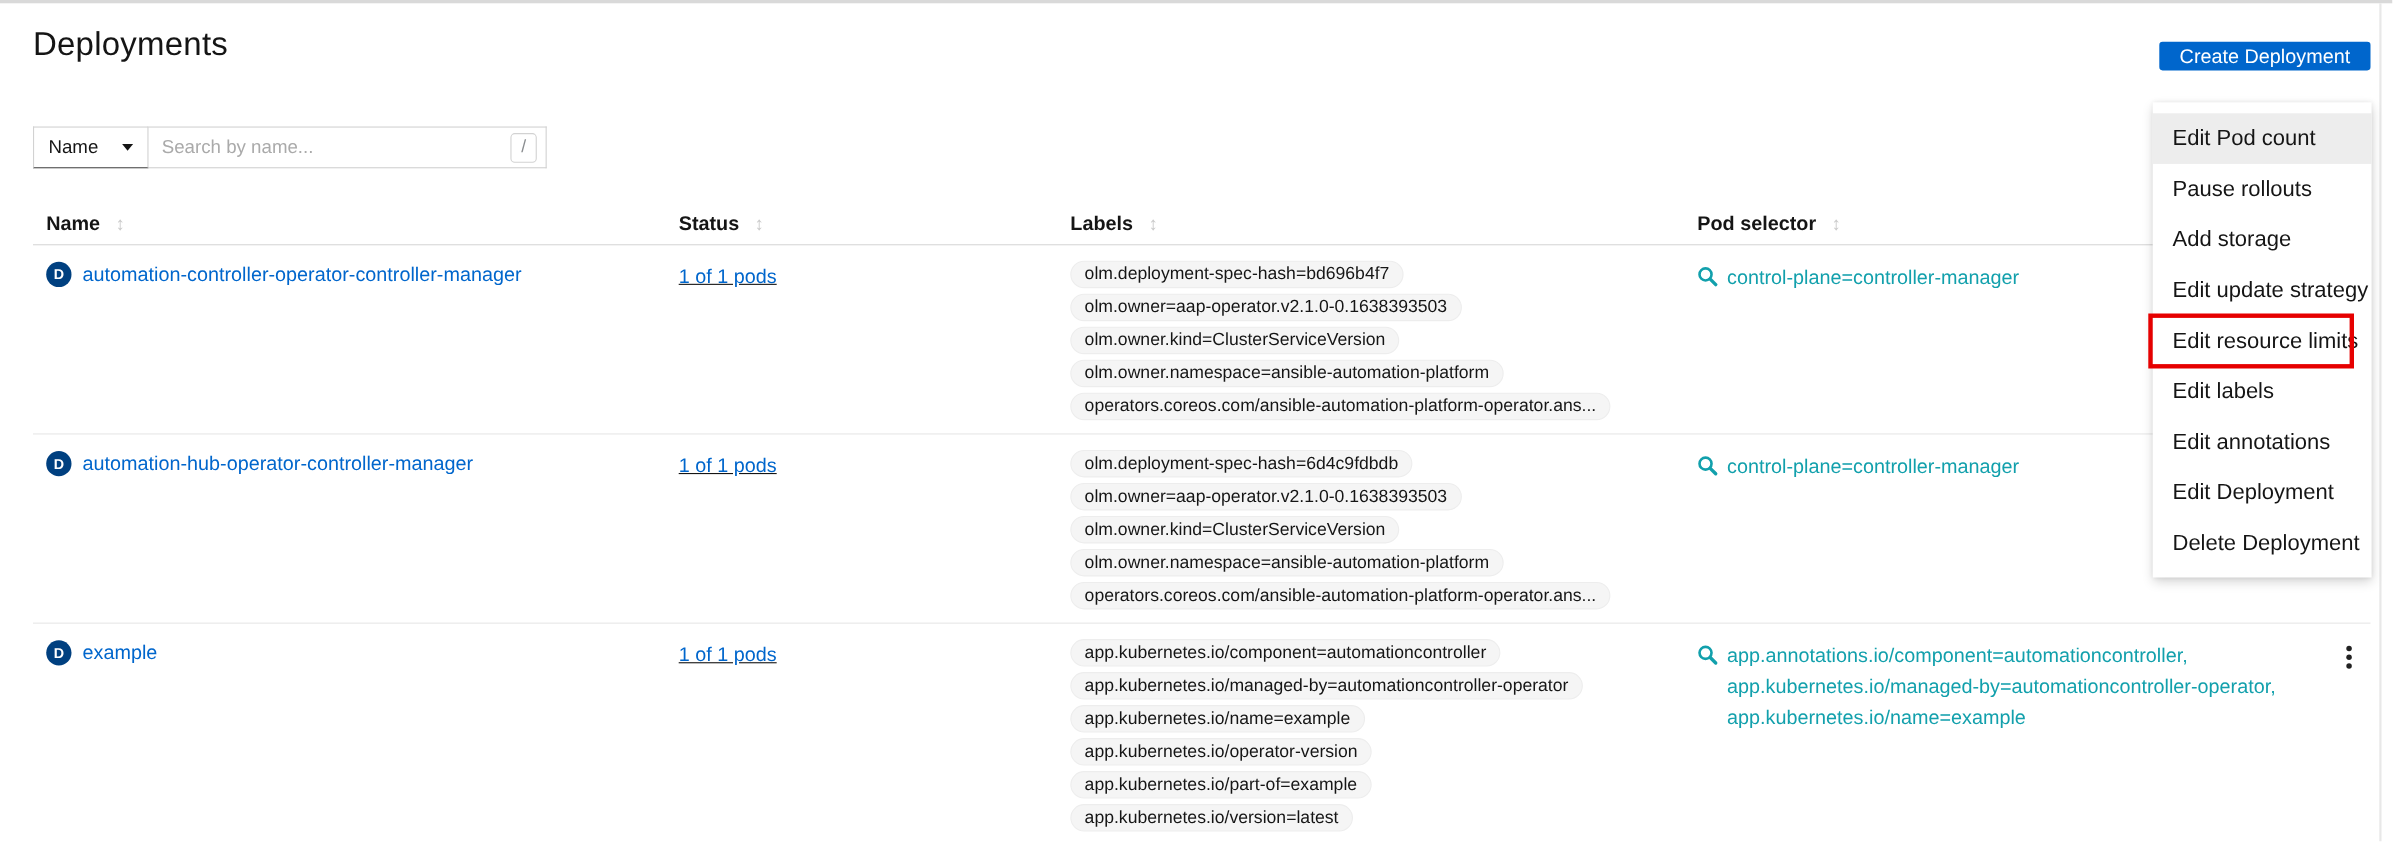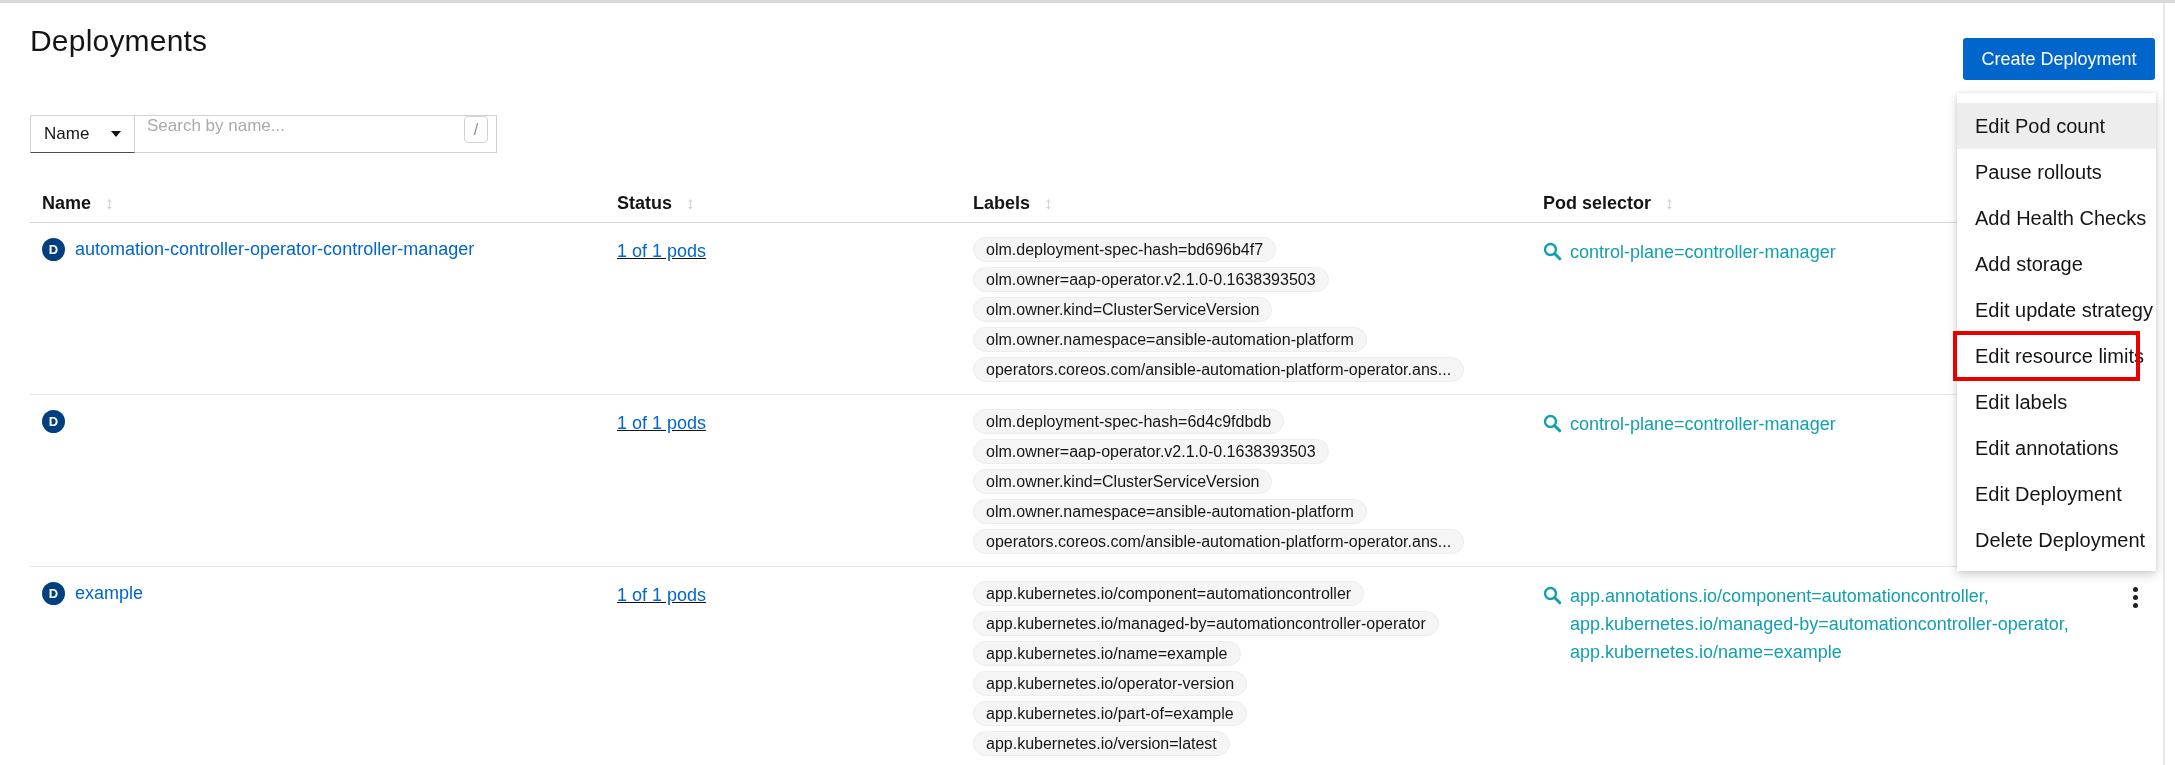--- a/index.html
+++ b/index.html
@@ -4,28 +4,28 @@
 <style>
   * { margin:0; padding:0; box-sizing:border-box; }
   html,body { width:2175px; height:765px; background:#fff; font-family:"Liberation Sans", sans-serif; color:#151515; overflow:hidden; }
   body { position:relative; }
 
   .topline { position:absolute; top:0; left:0; right:0; height:3px; background:#d9d9d9; }
   .vline { position:absolute; top:3px; bottom:0; left:2163px; width:2px; background:#e8e8e8; }
 
   .page-title { position:absolute; left:30px; top:24px; font-size:30px; font-weight:400; letter-spacing:.2px; }
 
-  .create-btn { position:absolute; left:1963px; top:38px; width:192px; height:42px; background:#0066cc; color:#fff;
+  .create-btn { position:absolute; left:1963px; top:38px; width:192px; height:26px; background:#0066cc; color:#fff;
     font-size:18px; font-family:inherit; border:none; border-radius:3px; cursor:pointer; }
 
   .toolbar { position:absolute; left:30px; top:115px; height:38px; display:flex; }
   .filter-select { width:105px; height:38px; border:1px solid #d2d2d2; border-bottom:1px solid #4d4d4d; background:#fff;
     display:flex; align-items:center; justify-content:space-between; padding:0 13px; font-size:17px; cursor:pointer; }
   .caret { width:0; height:0; border-left:5px solid transparent; border-right:5px solid transparent; border-top:6px solid #151515; }
-  .search-box { width:362px; height:38px; border:1px solid #d2d2d2; border-left:none; display:flex; align-items:flex-start; padding:0 8px 0 12px; }
+  .search-box { width:362px; height:38px; border:1px solid #d2d2d2; border-left:none; display:flex; align-items:center; padding:0 8px 0 12px; }
   .search-input { border:none; outline:none; flex:1; min-width:0; font-size:17px; font-family:inherit; color:#151515; background:transparent; }
   .search-input::placeholder { color:#aaa; }
   .slash-badge { width:24px; height:27px; border:1px solid #d2d2d2; border-radius:4px; color:#8a8d90;
     display:flex; align-items:center; justify-content:center; font-size:16px; flex:none; }
 
   .table { position:absolute; left:30px; top:193px; width:2125px; }
   .thead { position:relative; height:30px; border-bottom:1px solid #d7d7d7; }
   .th { position:absolute; top:0; display:flex; align-items:center; gap:14px; font-size:18px; font-weight:700; cursor:pointer; }
   .sort-icon { color:#c9c9c9; font-size:17px; font-weight:400; }
   .c1 { left:12px; } .c2 { left:587px; } .c3 { left:943px; } .c4 { left:1513px; }
@@ -115,20 +115,21 @@
         </div>
         <div class="kebab">
           <i></i>
           <i></i>
           <i></i>
         </div>
       </div>
       <div class="row">
         <div class="cell-name">
           <div class="badge">D</div>
+          <div class="link">automation-hub-operator-controller-manager</div>
         </div>
         <div class="cell-status">
           <div class="link">1 of 1 pods</div>
         </div>
         <div class="labels">
           <div class="pill">olm.deployment-spec-hash=6d4c9fdbdb</div>
           <div class="pill">olm.owner=aap-operator.v2.1.0-0.1638393503</div>
           <div class="pill">olm.owner.kind=ClusterServiceVersion</div>
           <div class="pill">olm.owner.namespace=ansible-automation-platform</div>
           <div class="pill">operators.coreos.com/ansible-automation-platform-operator.ans...</div>
@@ -176,21 +177,20 @@
           <i></i>
           <i></i>
         </div>
       </div>
     </div>
 </div>
 
 <div class="menu">
     <div class="menu-item hovered"><div style="display: inline;">Edit Pod count</div></div>
     <div class="menu-item"><div style="display: inline;">Pause rollouts</div></div>
-    <div class="menu-item"><div style="display: inline;">Add Health Checks</div></div>
     <div class="menu-item"><div style="display: inline;">Add storage</div></div>
     <div class="menu-item"><div style="display: inline;">Edit update strategy</div></div>
     <div class="menu-item"><div style="display: inline;">Edit resource limits</div><div class="red-box"></div></div>
     <div class="menu-item"><div style="display: inline;">Edit labels</div></div>
     <div class="menu-item"><div style="display: inline;">Edit annotations</div></div>
     <div class="menu-item"><div style="display: inline;">Edit Deployment</div></div>
     <div class="menu-item"><div style="display: inline;">Delete Deployment</div></div>
   </div>
 
 <div class="vline"></div>

